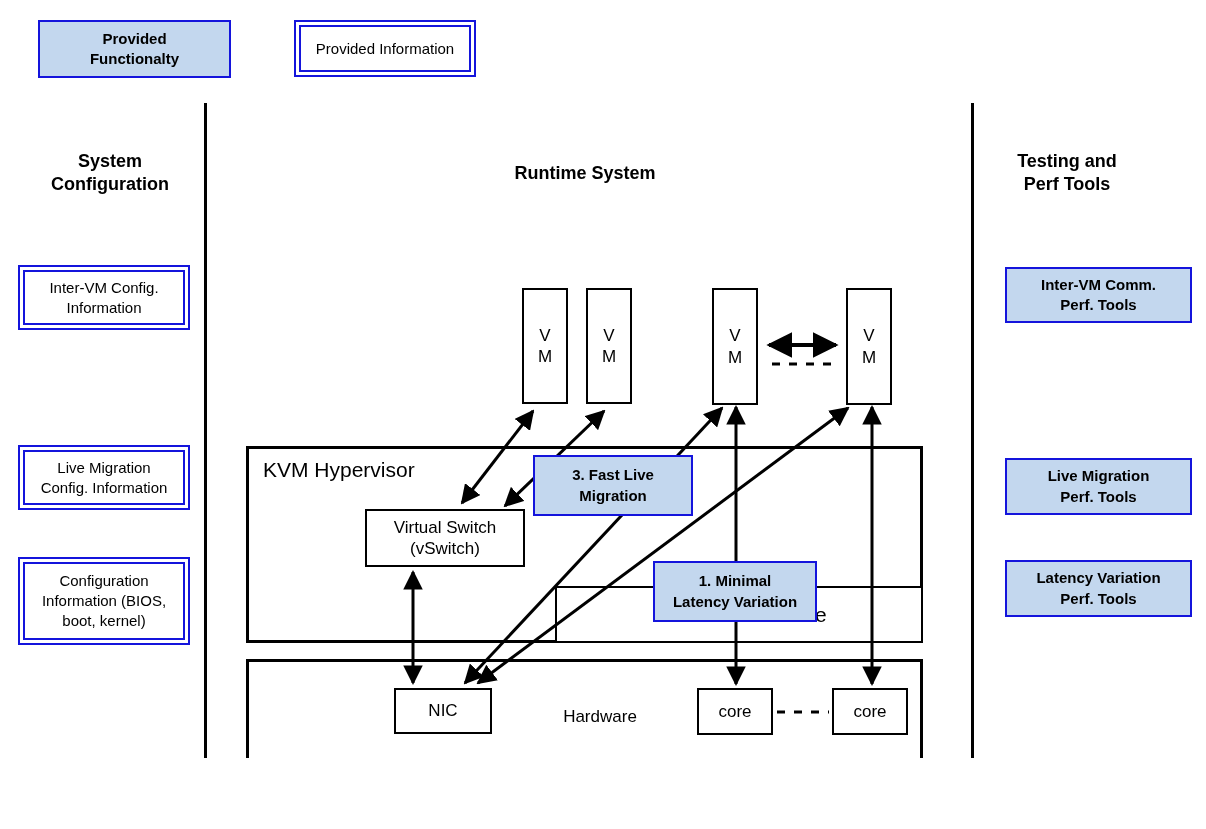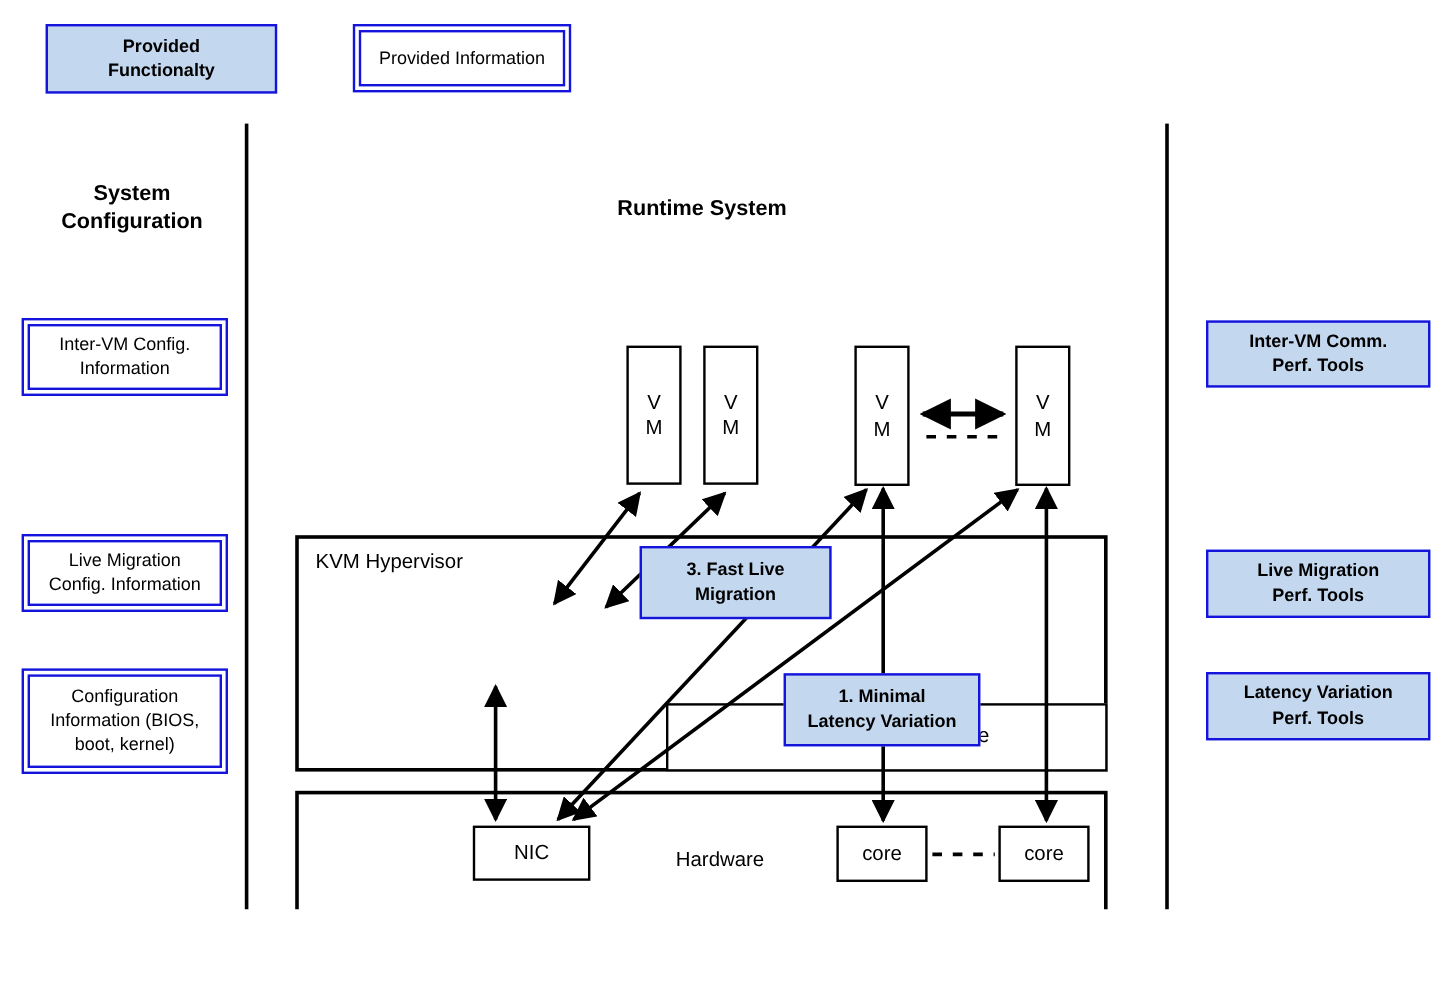--- a/index.html
+++ b/index.html
@@ -37,21 +37,21 @@
   .plainbox {
     background: #fff; border: 2px solid #000;
     display: flex; align-items: center; justify-content: center;
     text-align: center; white-space: pre-line; font-size: 17px; line-height: 1.25;
     z-index: 1;
   }
   .container-box { border-width: 3px; z-index: 0; }
 
   .divider { background: #000; width: 3px; z-index: 1; }
 
-  .corner-label { position: absolute; font-size: 17px; z-index: 1; }
+  .corner-label { position: absolute; font-size: 21px; z-index: 1; }
 
   svg.arrows { position: absolute; left: 0; top: 0; z-index: 4; pointer-events: none; }
   svg.arrows line { stroke: var(--diagram-line, #000); }
 </style>
 </head>
 <body>
 
 <div class="canvas">
 
   <div class="abs bluebox" style="left:38px; top:20px; width:193px; height:58px;">Provided
@@ -72,20 +72,22 @@
   <div class="abs infobox" style="left:18px; top:445px; width:172px; height:65px;">
     <div class="inner">Live Migration
 Config. Information</div>
   </div>
   <div class="abs infobox" style="left:18px; top:557px; width:172px; height:88px;">
     <div class="inner">Configuration
 Information (BIOS,
 boot, kernel)</div>
   </div>
 
+  <div class="abs heading" style="left:967px; top:150px; width:200px;">Testing and
+Perf Tools</div>
   <div class="abs bluebox" style="left:1005px; top:267px; width:187px; height:56px;">Inter-VM Comm.
 Perf. Tools</div>
   <div class="abs bluebox" style="left:1005px; top:458px; width:187px; height:57px;">Live Migration
 Perf. Tools</div>
   <div class="abs bluebox" style="left:1005px; top:560px; width:187px; height:57px;">Latency Variation
 Perf. Tools</div>
 
   <div class="abs heading" style="left:435px; top:162px; width:300px;">Runtime System</div>
 
   <div class="abs plainbox" style="left:522px; top:288px; width:46px; height:116px;">V
@@ -98,20 +100,22 @@
 M</div>
 
   <div class="abs plainbox container-box" style="left:246px; top:446px; width:677px; height:197px; align-items:flex-start; justify-content:flex-start;">
     <span class="corner-label" style="left:14px; top:8px;">KVM Hypervisor</span>
   </div>
 
   <div class="abs plainbox" style="left:555px; top:586px; width:368px; height:57px;">
     <span class="corner-label" style="left:258px; top:14px;">e</span>
   </div>
 
+  <div class="abs plainbox" style="left:365px; top:509px; width:160px; height:58px;">Virtual Switch
+(vSwitch)</div>
 
   <div class="abs plainbox container-box" style="left:246px; top:659px; width:677px; height:108px;">
     <span class="abs" style="left:16px; right:0; top:44px; text-align:center; font-size:17px;padding-left:15px;">Hardware</span>
     <span class="abs plainbox" style="left:145px; top:26px; width:98px; height:46px;">NIC</span>
     <span class="abs plainbox" style="left:448px; top:26px; width:76px; height:47px;">core</span>
     <span class="abs plainbox" style="left:583px; top:26px; width:76px; height:47px;">core</span>
   </div>
 
   <svg class="arrows" width="1206" height="829" viewBox="0 0 1206 829">
     <defs>

